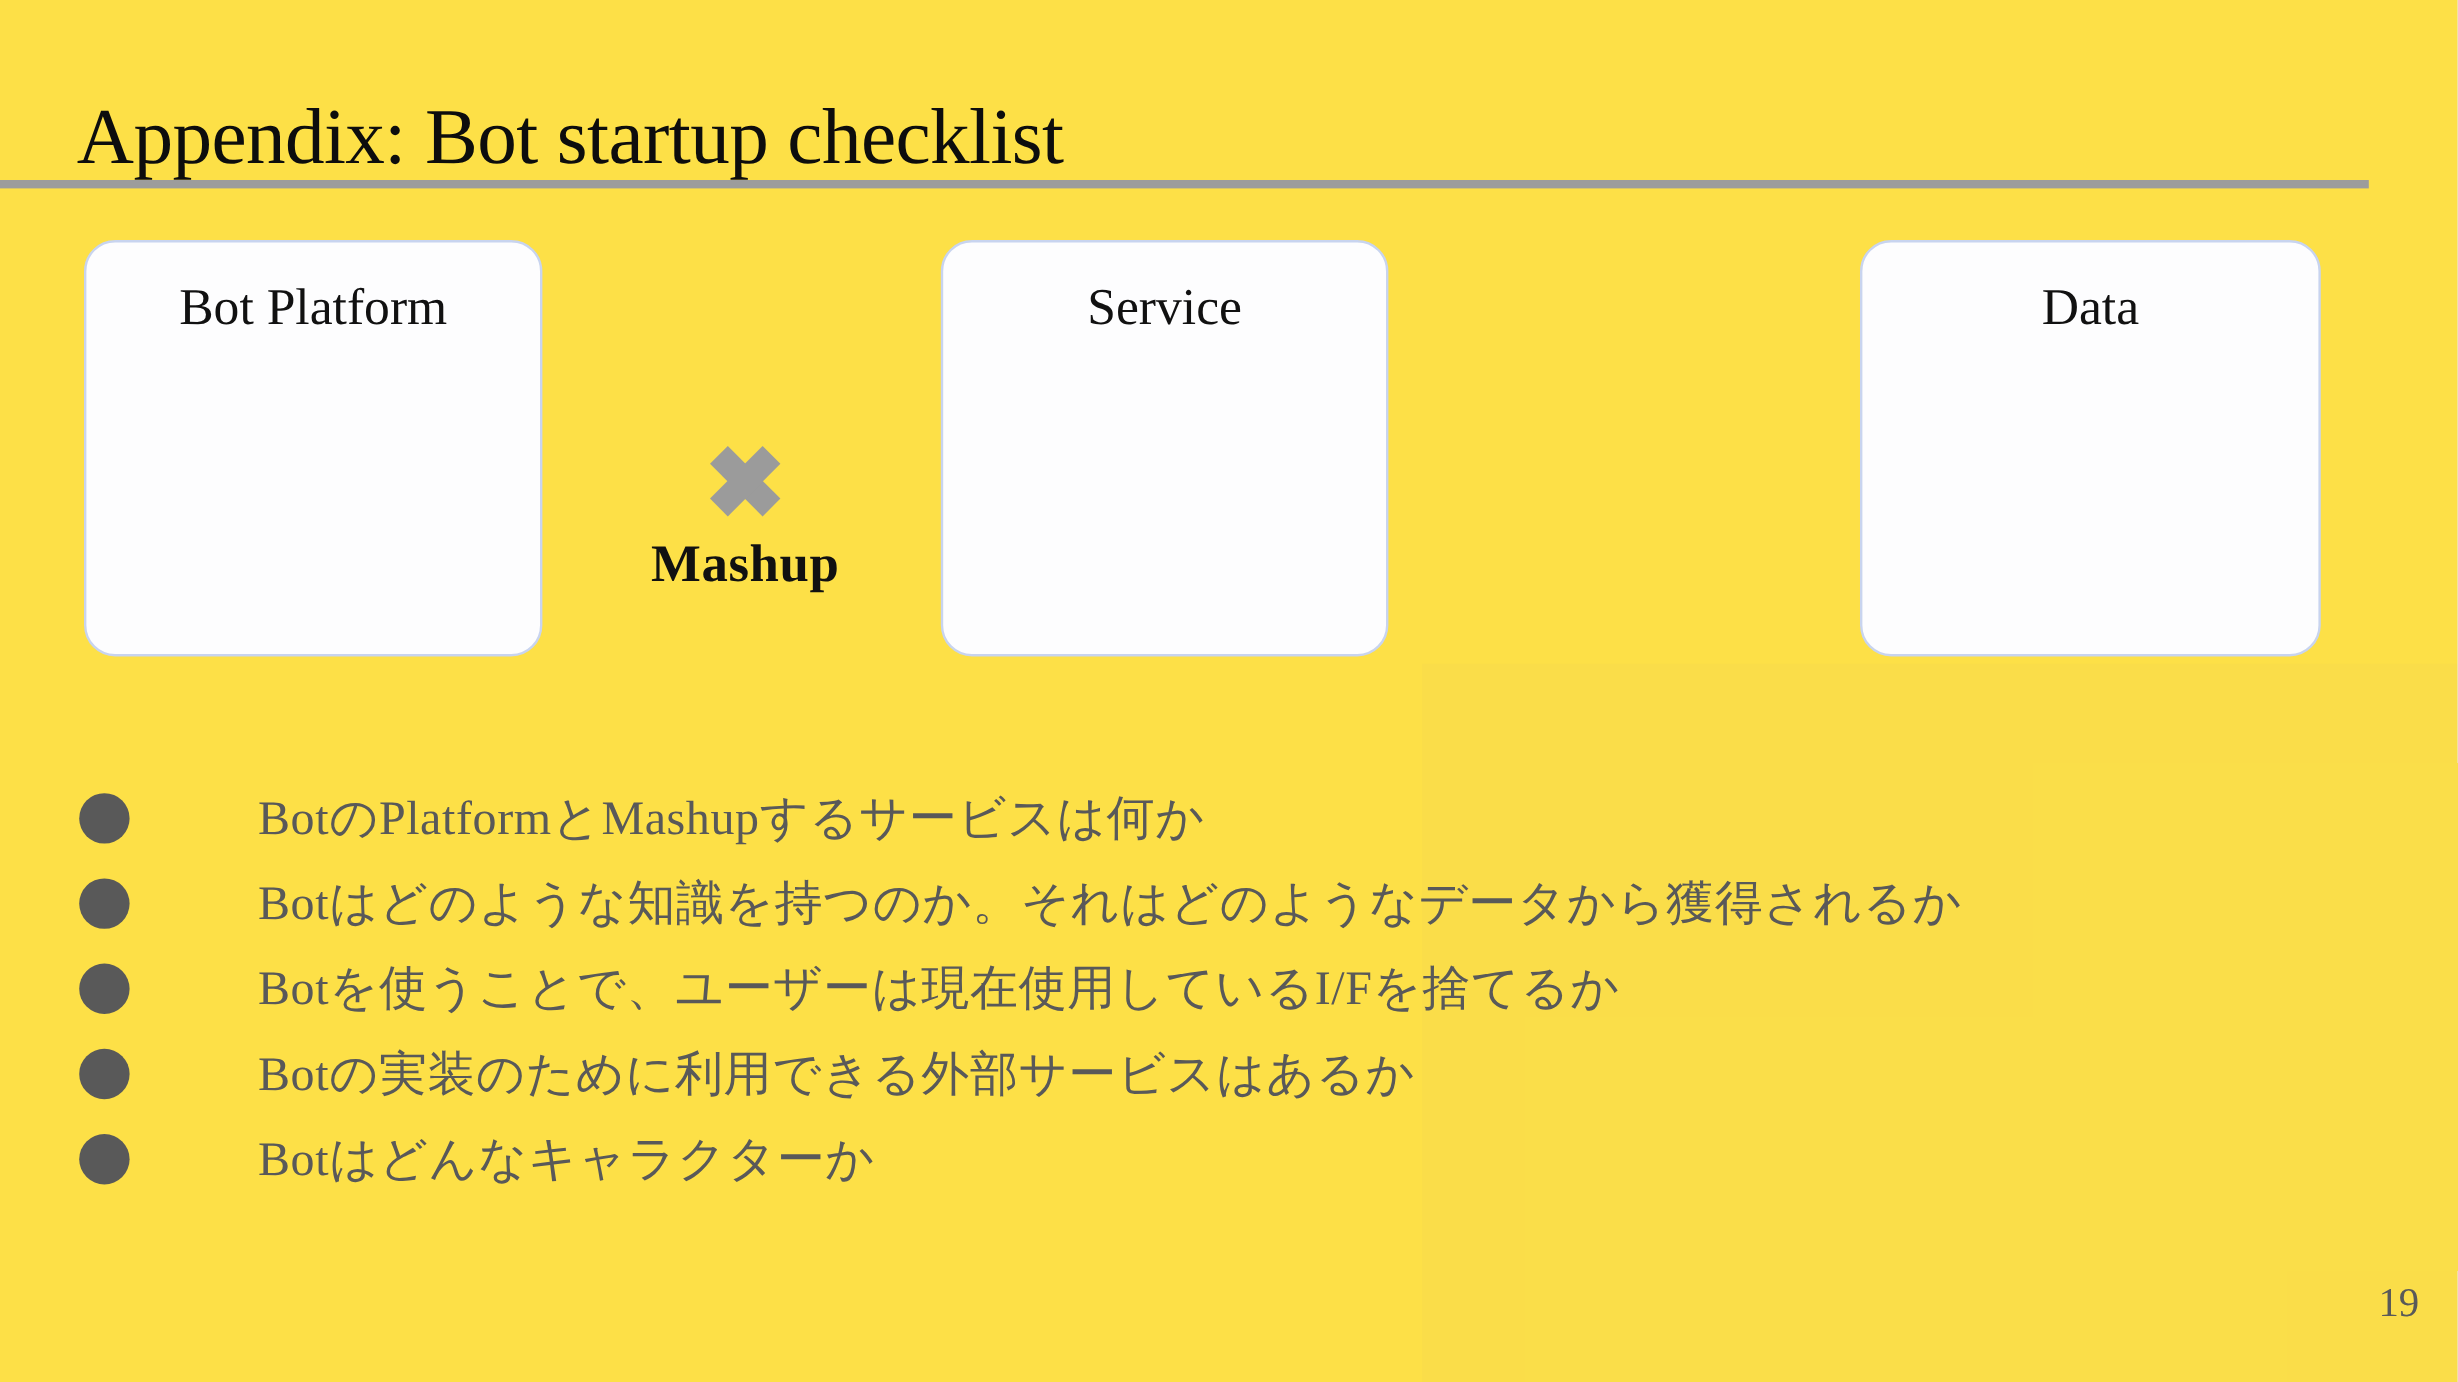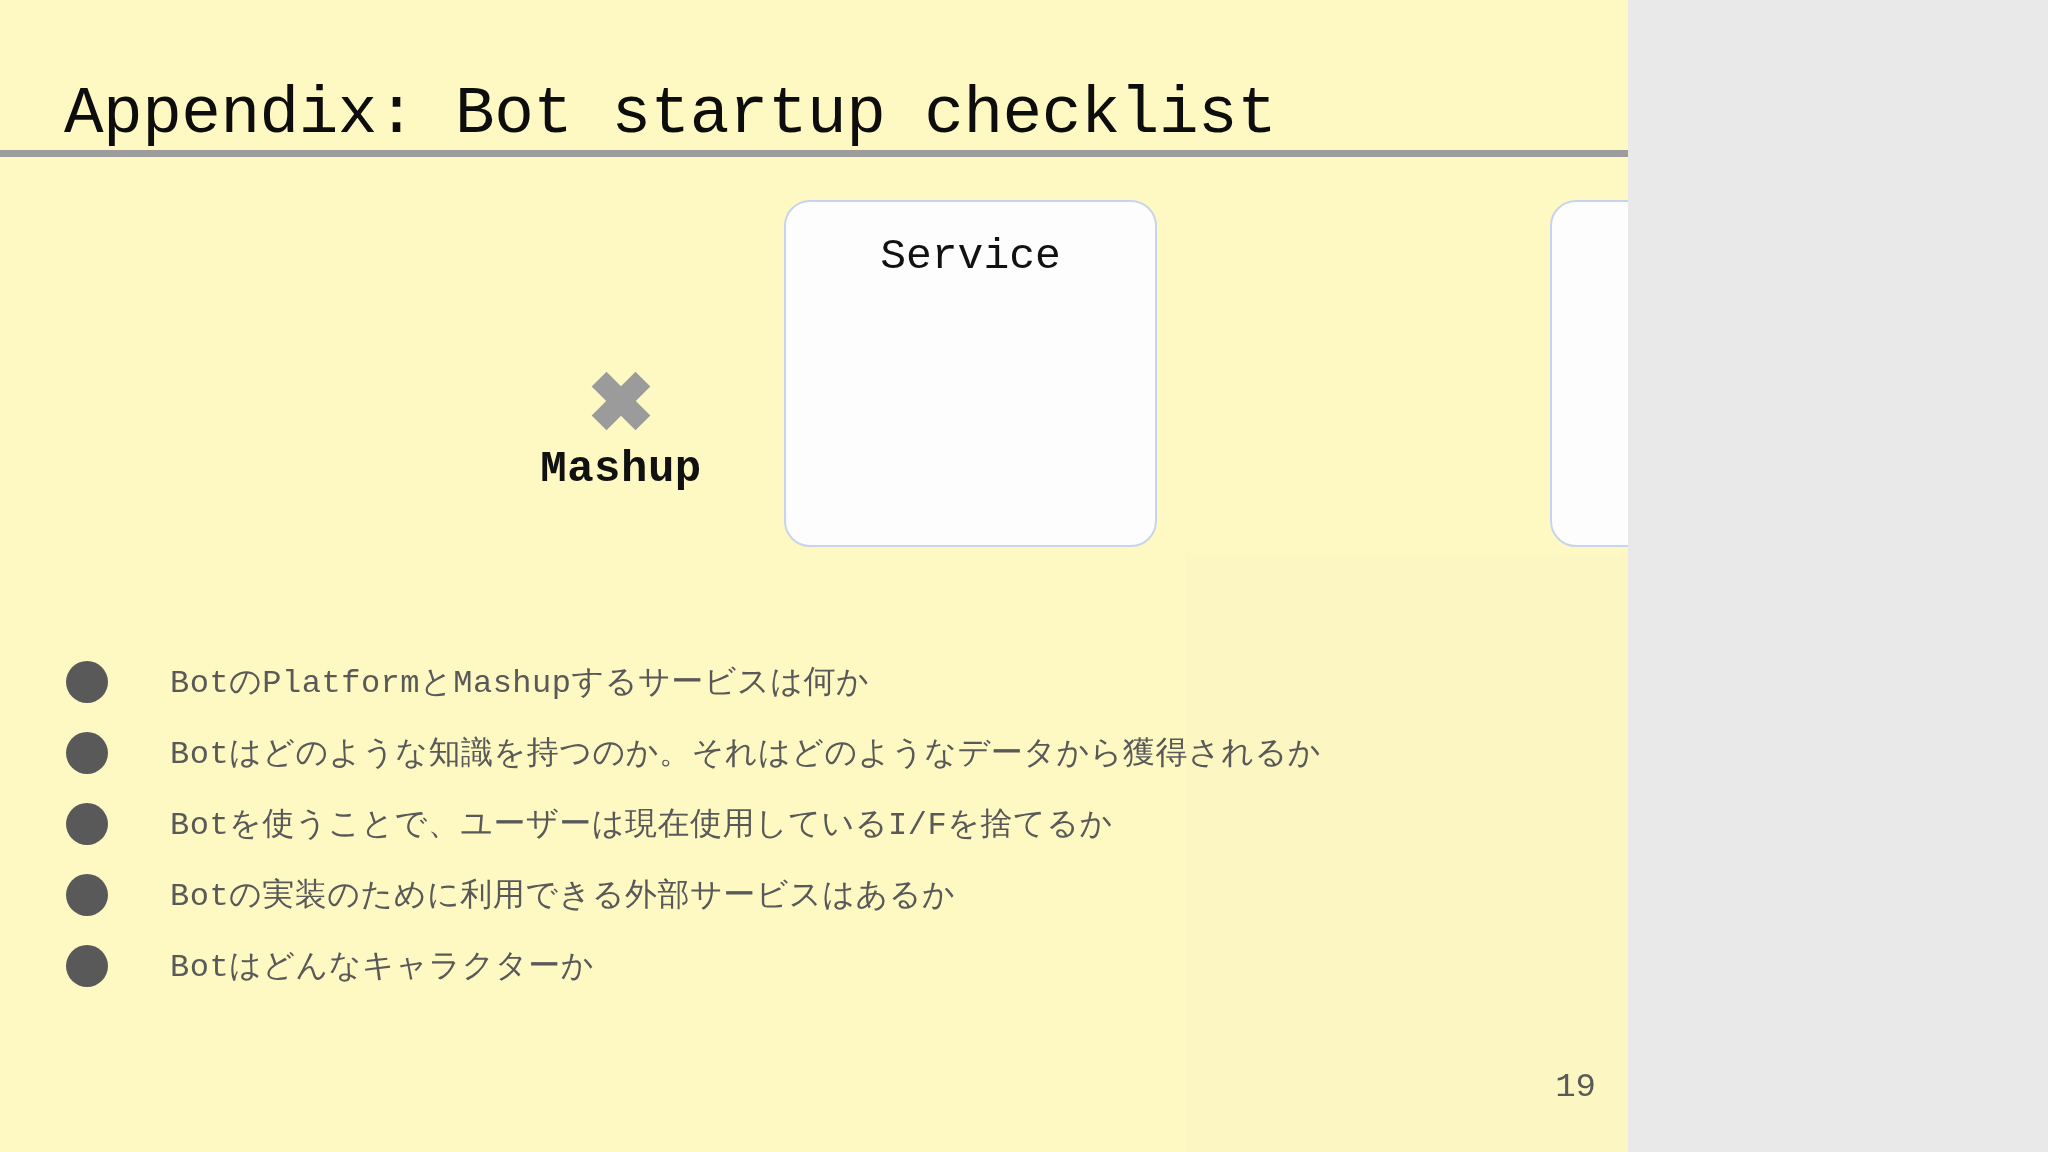--- a/index.html
+++ b/index.html
@@ -1,21 +1,21 @@
 <!DOCTYPE html>
 <html><head>
 <meta charset="utf-8">
 <style>
   html,body{margin:0;padding:0;background:#e9e9e9;}
   .slide{
     position:relative;
-    width:1628px;height:1152px;
-    background:#fef9c3;
+    width:2048px;height:1152px;
+    background:#fde047;
     overflow:hidden;
-    font-family:Liberation Mono, monospace;
+    font-family:Liberation Serif, serif;
   }
   .bg-tint{
     position:absolute;left:1185px;top:553px;width:863px;height:599px;
     background:rgba(120,120,150,0.025);
   }
   .title{
     position:absolute;left:64px;top:30px;width:1800px;
     font-size:66px;line-height:1.25;font-weight:400;
     color:#0d0d0d;letter-spacing:-0.5px;white-space:nowrap;
   }
@@ -54,39 +54,43 @@
     list-style:none;margin:0;padding:0;
   }
   .checklist li{
     display:flex;align-items:center;height:71px;
   }
   .bullet-dot{
     width:42px;height:42px;border-radius:50%;
     background:#595959;margin-left:2px;margin-right:62px;flex:0 0 auto;
   }
   .li-text{
-    font-size:32px;color:#595959;white-space:nowrap;
+    font-size:40px;color:#595959;white-space:nowrap;
     letter-spacing:0.5px;
+    margin-left:45px;
   }
   .page-number{
     position:absolute;right:32px;top:1068px;
     font-size:34px;color:#595959;
   }
 </style>
 </head>
 <body>
 
 <div class="slide">
 
   <div class="bg-tint"></div>
 
   <h1 class="title">Appendix: Bot startup checklist</h1>
 
   <div class="rule"></div>
 
+  <div class="box box-1">
+    <div class="box-label">Bot Platform</div>
+  </div>
 
   <div class="xgroup xgroup-1">
     <div class="xmark"></div>
     <div class="xlabel">Mashup</div>
   </div>
 
   <div class="box box-2">
     <div class="box-label">Service</div>
   </div>
 

